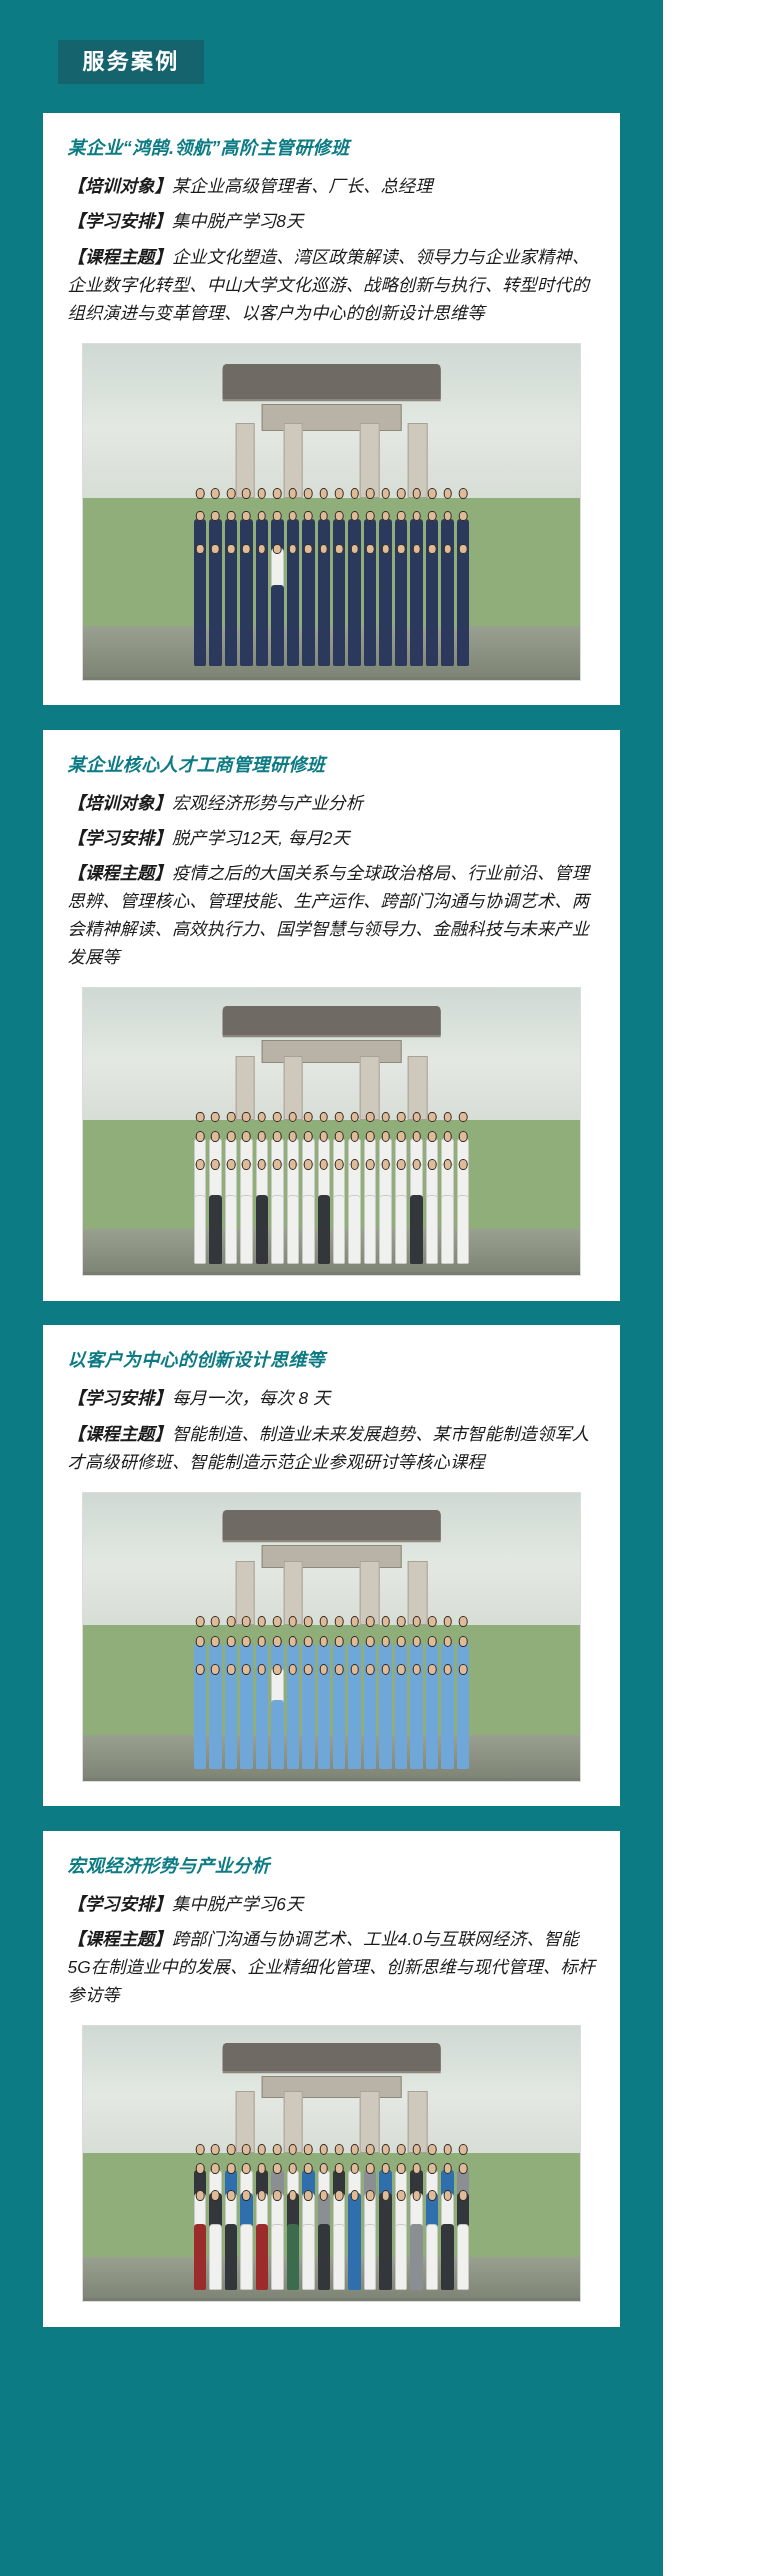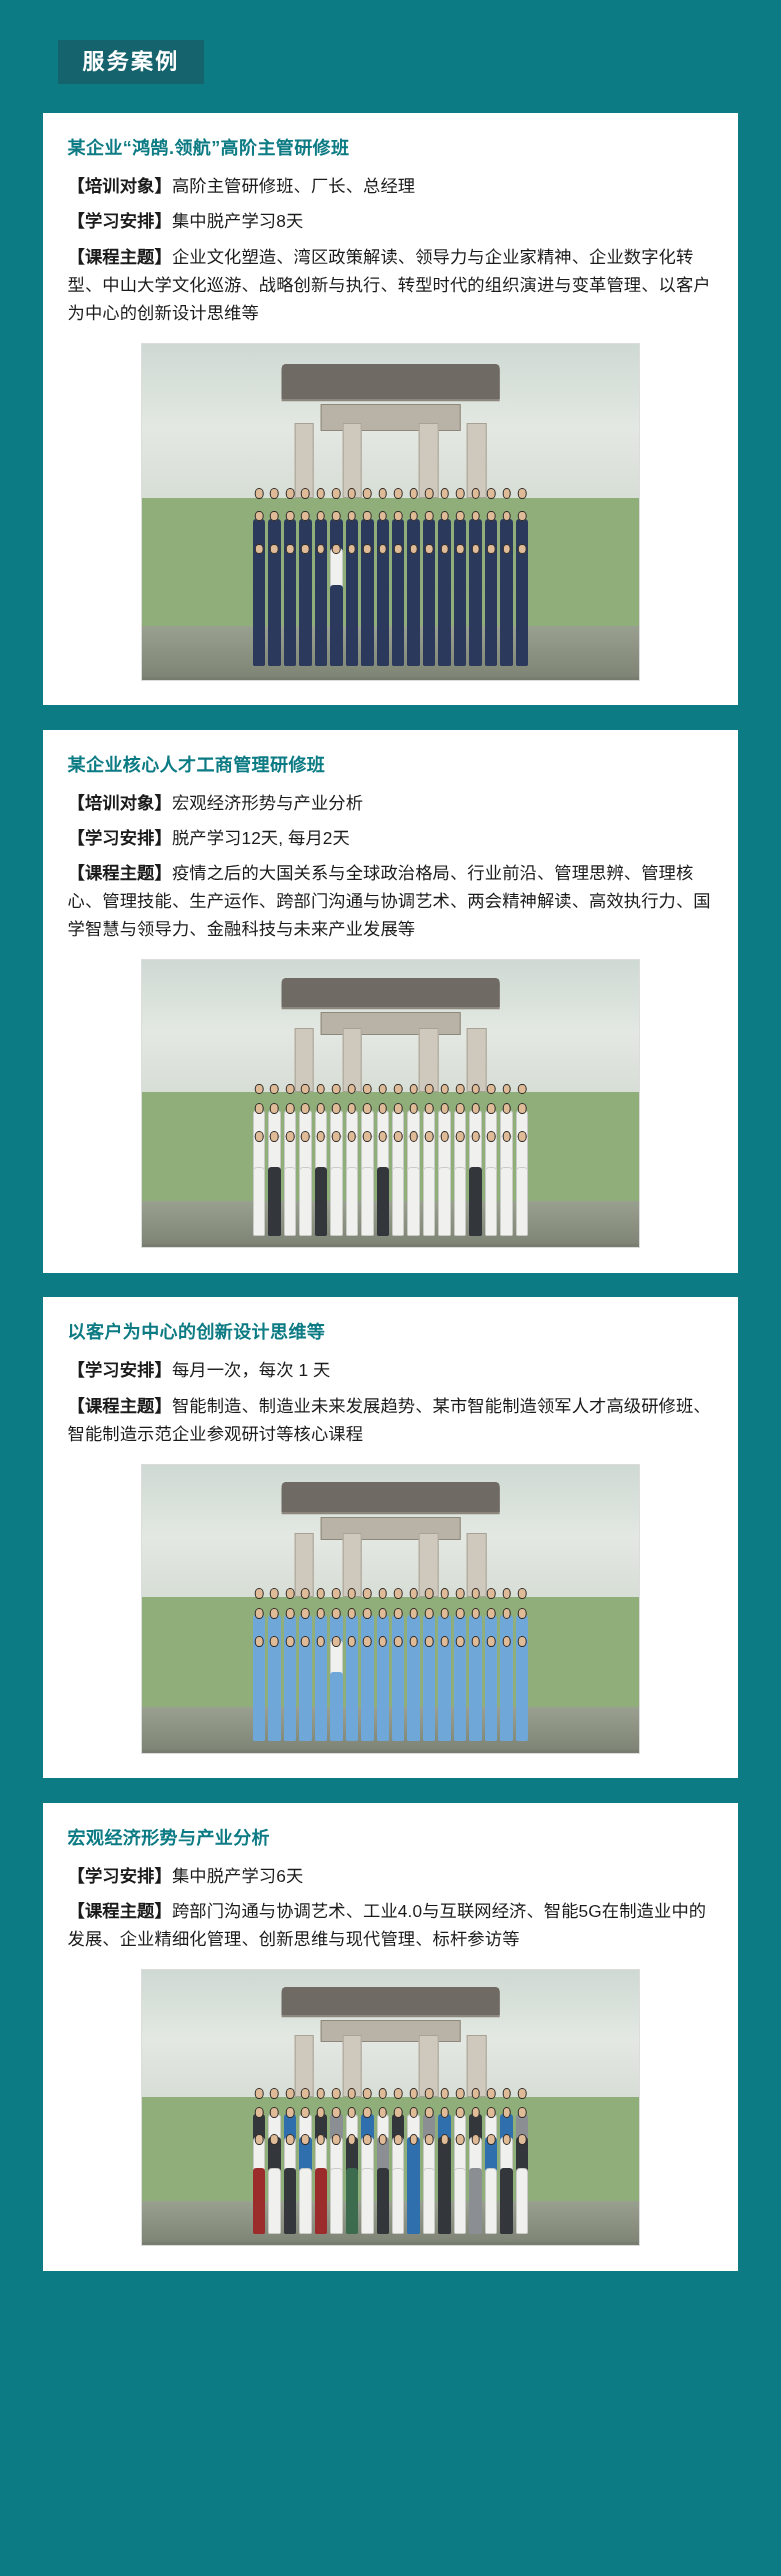--- a/index.html
+++ b/index.html
@@ -7,21 +7,21 @@
     margin: 0;
     padding: 0;
     background: #ffffff;
   }
   body {
     width: 781px;
     font-family: "Liberation Sans", "DejaVu Sans", sans-serif;
     color: #1c1c1c;
   }
   .page {
-    width: 781px;
+    width: 663px;
     min-height: 2576px;
     background: #0d7b84;
     padding: 0;
     position: relative;
   }
   
   .frame {
     background: #0d7b84;
     padding: 0 0 0 0;
   }
@@ -33,20 +33,21 @@
     background: #14636d;
     color: #ffffff;
     font-size: 22px;
     font-weight: bold;
     letter-spacing: 2.2px;
     padding: 10px 24.6px 10px 24.6px;
     line-height: 1.1;
   }
   .cards {
     padding: 0 43px 43px 43px;
+    font-style: italic;
   }
   .card {
     background: #ffffff;
     margin-bottom: 24.6px;
     padding: 22px 24.6px 24.6px 24.6px;
   }
   .card:last-child { margin-bottom: 0; }
   .card-title {
     color: #0d7b84;
     font-size: 18px;
@@ -212,21 +213,21 @@
 
   <div class="header-wrap">
     <div class="header-title">服务案例</div>
   </div>
 
   <div class="cards">
 
     <div class="card">
       <div class="card-title">某企业“鸿鹄.领航”高阶主管研修班</div>
       <div class="row">
-        <span class="lbl">【培训对象】</span><span class="txt">高阶主管研修班、厂长、总经理</span>
+        <span class="lbl">【培训对象】</span><span class="txt">某企业高级管理者、厂长、总经理</span>
       </div>
       <div class="row">
         <span class="lbl">【学习安排】</span><span class="txt">集中脱产学习8天</span>
       </div>
       <div class="row topic">
         <span class="lbl">【课程主题】</span><span class="txt">企业文化塑造、湾区政策解读、领导力与企业家精神、企业数字化转型、中山大学文化巡游、战略创新与执行、转型时代的组织演进与变革管理、以客户为中心的创新设计思维等</span>
       </div>
       <div class="photo-wrap">
         <div class="photo p1">
           <div class="sky"></div>
@@ -716,21 +717,21 @@
               </div>
             </div>
           <div class="photo-caption-bar"></div>
         </div>
       </div>
     </div>
 
     <div class="card">
       <div class="card-title">以客户为中心的创新设计思维等</div>
       <div class="row">
-        <span class="lbl">【学习安排】</span><span class="txt">每月一次，每次 1 天</span>
+        <span class="lbl">【学习安排】</span><span class="txt">每月一次，每次 8 天</span>
       </div>
       <div class="row topic">
         <span class="lbl">【课程主题】</span><span class="txt">智能制造、制造业未来发展趋势、某市智能制造领军人才高级研修班、智能制造示范企业参观研讨等核心课程</span>
       </div>
       <div class="photo-wrap">
         <div class="photo p3">
           <div class="sky"></div>
           <div class="trees-l"></div>
           <div class="trees-r"></div>
           <div class="gate">

